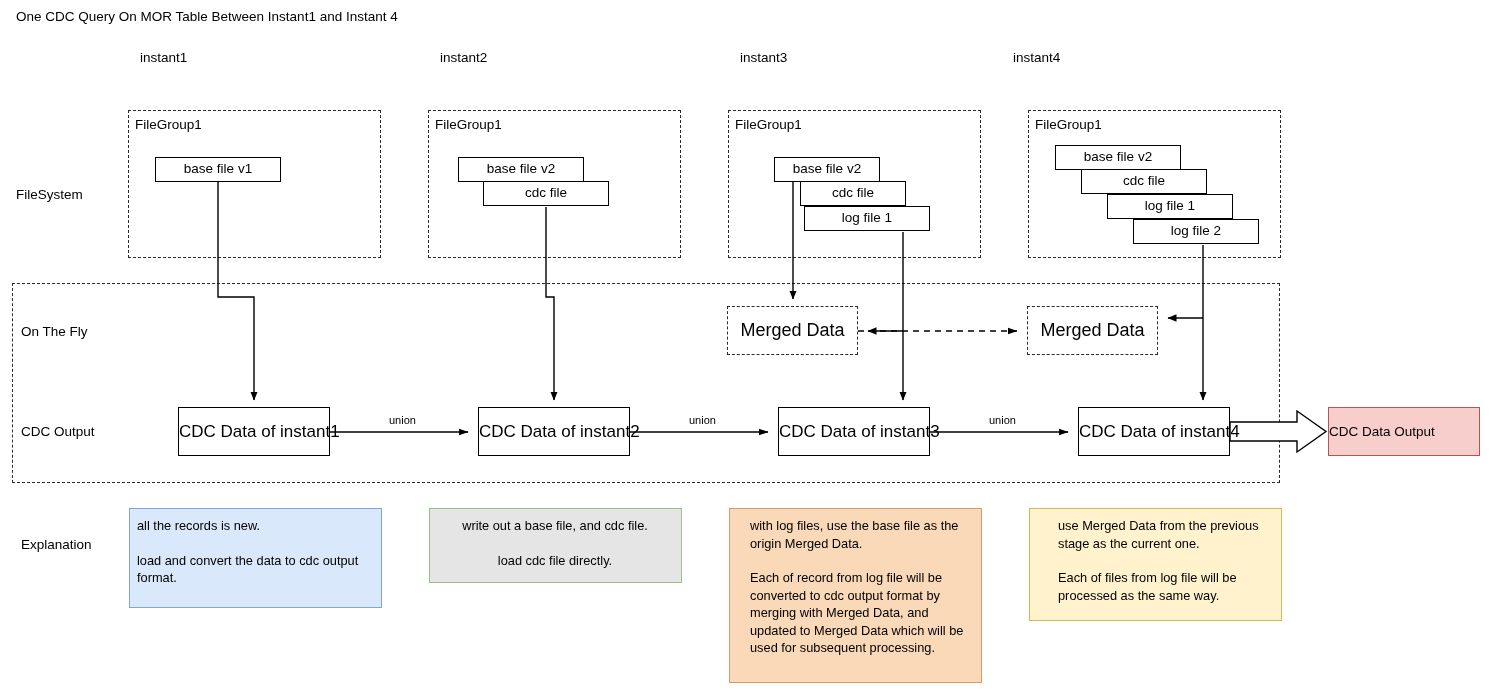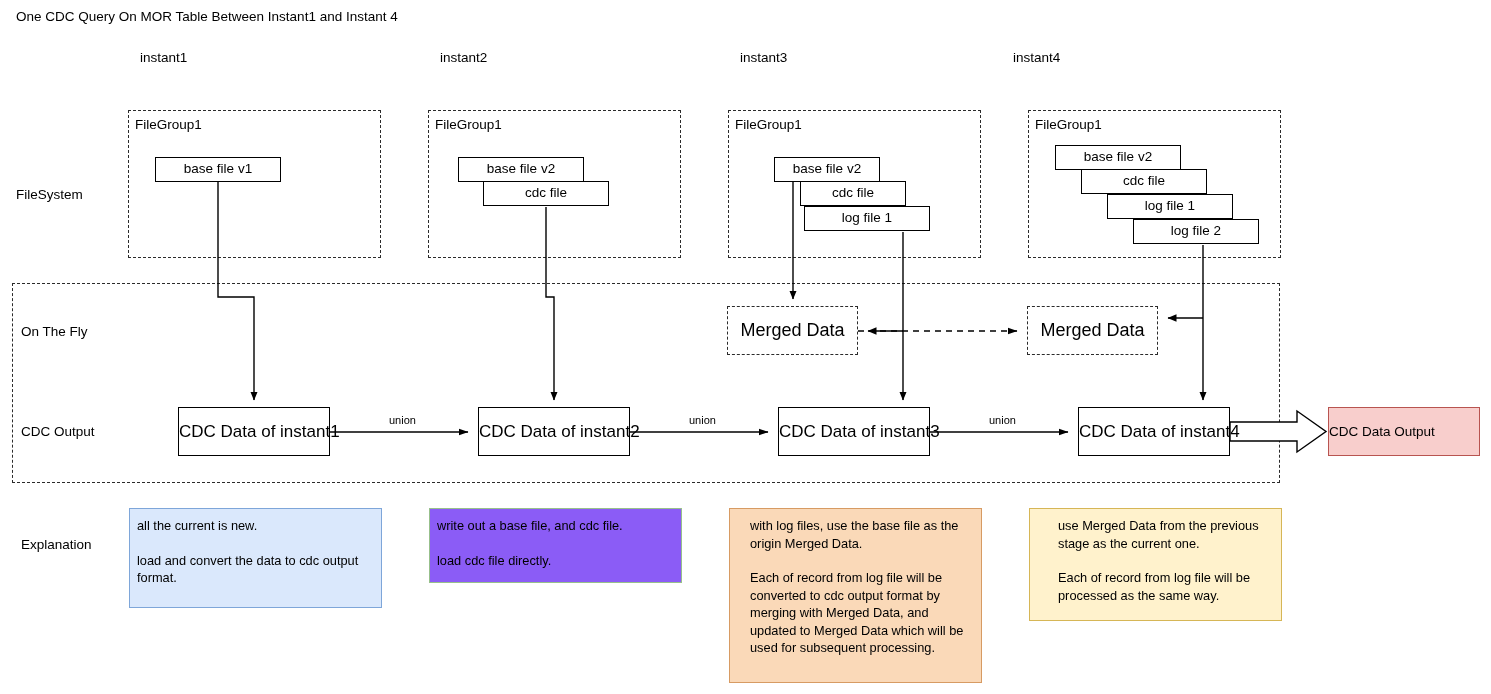--- a/index.html
+++ b/index.html
@@ -81,21 +81,21 @@
     border:1.2px solid;
     font-size:12.8px;
     line-height:17.5px;
     padding:8px 8px 8px 7px;
     box-sizing:border-box;
   }
   .note p{margin:0 0 17px 0;}
   .note p:last-child{margin-bottom:0;}
 
   .note-blue{background:#dae8fc;border-color:#7ea6d9;}
-  .note-green{background:#8b5cf6;border-color:#97c08b;}
+  .note-green{background:#e5e5e5;border-color:#97c08b;text-align:center;}
   .note-orange{background:#fad9b8;border-color:#d79b63;}
   .note-yellow{background:#fff2cc;border-color:#d6b656;}
 
   svg.lines{position:absolute;left:0;top:0;width:1491px;height:694px;pointer-events:none;z-index:2;}
 </style>
 </head>
 <body>
 
 <div class="stage">
 
@@ -148,34 +148,34 @@
   <div class="abs cdc-box" style="left:778px;top:407px;width:152px;">CDC Data of instant3</div>
   <div class="abs cdc-box" style="left:1078px;top:407px;width:152px;">CDC Data of instant4</div>
 
   <div class="abs union-label" style="left:386px;top:412px;">union</div>
   <div class="abs union-label" style="left:686px;top:412px;">union</div>
   <div class="abs union-label" style="left:986px;top:412px;">union</div>
 
   <div class="abs out-box" style="left:1328px;top:407px;width:152px;">CDC Data Output</div>
 
   <div class="abs note note-blue" style="left:129px;top:508px;width:253px;height:100px;">
-    <p>all the current is new.</p>
+    <p>all the records is new.</p>
     <p>load and convert the data to cdc output format.</p>
   </div>
   <div class="abs note note-green" style="left:429px;top:508px;width:253px;height:75px;">
     <p>write out a base file, and cdc file.</p>
     <p>load cdc file directly.</p>
   </div>
   <div class="abs note note-orange" style="left:729px;top:508px;width:253px;height:175px;padding-left:20px;">
     <p>with log files, use the base file as the origin Merged Data.</p>
     <p>Each of record from log file will be converted to cdc output format by merging with Merged Data, and updated to Merged Data which will be used for subsequent processing.</p>
   </div>
   <div class="abs note note-yellow" style="left:1029px;top:508px;width:253px;height:113px;padding-left:28px;">
     <p>use Merged Data from the previous stage as the current one.</p>
-    <p>Each of record from log file will be processed as the same way.</p>
+    <p>Each of files from log file will be processed as the same way.</p>
   </div>
 
   <svg class="lines" viewBox="0 0 1491 694">
     <defs>
       <marker id="arrowSolid" markerWidth="10" markerHeight="10" refX="8.5" refY="4" orient="auto" markerUnits="userSpaceOnUse">
         <path d="M0,0.3 L9,4 L0,7.7 z" fill="#000"></path>
       </marker>
       <marker id="arrowThin" markerWidth="11" markerHeight="10" refX="9.5" refY="4" orient="auto" markerUnits="userSpaceOnUse">
         <path d="M0,0.6 L10,4 L0,7.4 z" fill="#000"></path>
       </marker>

